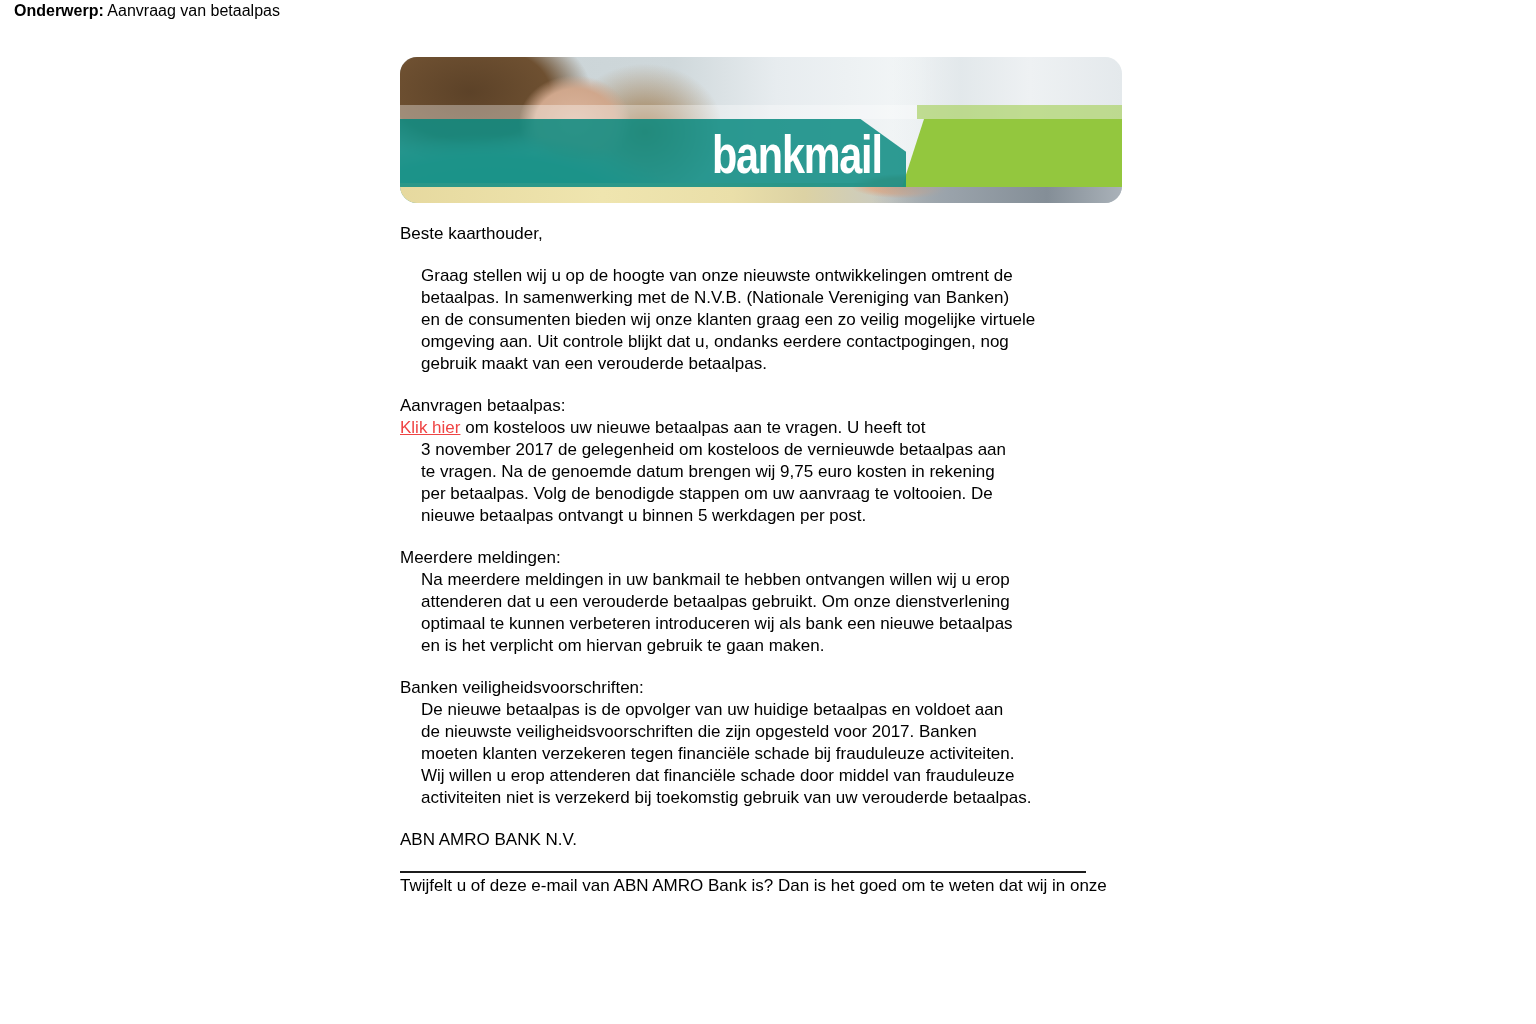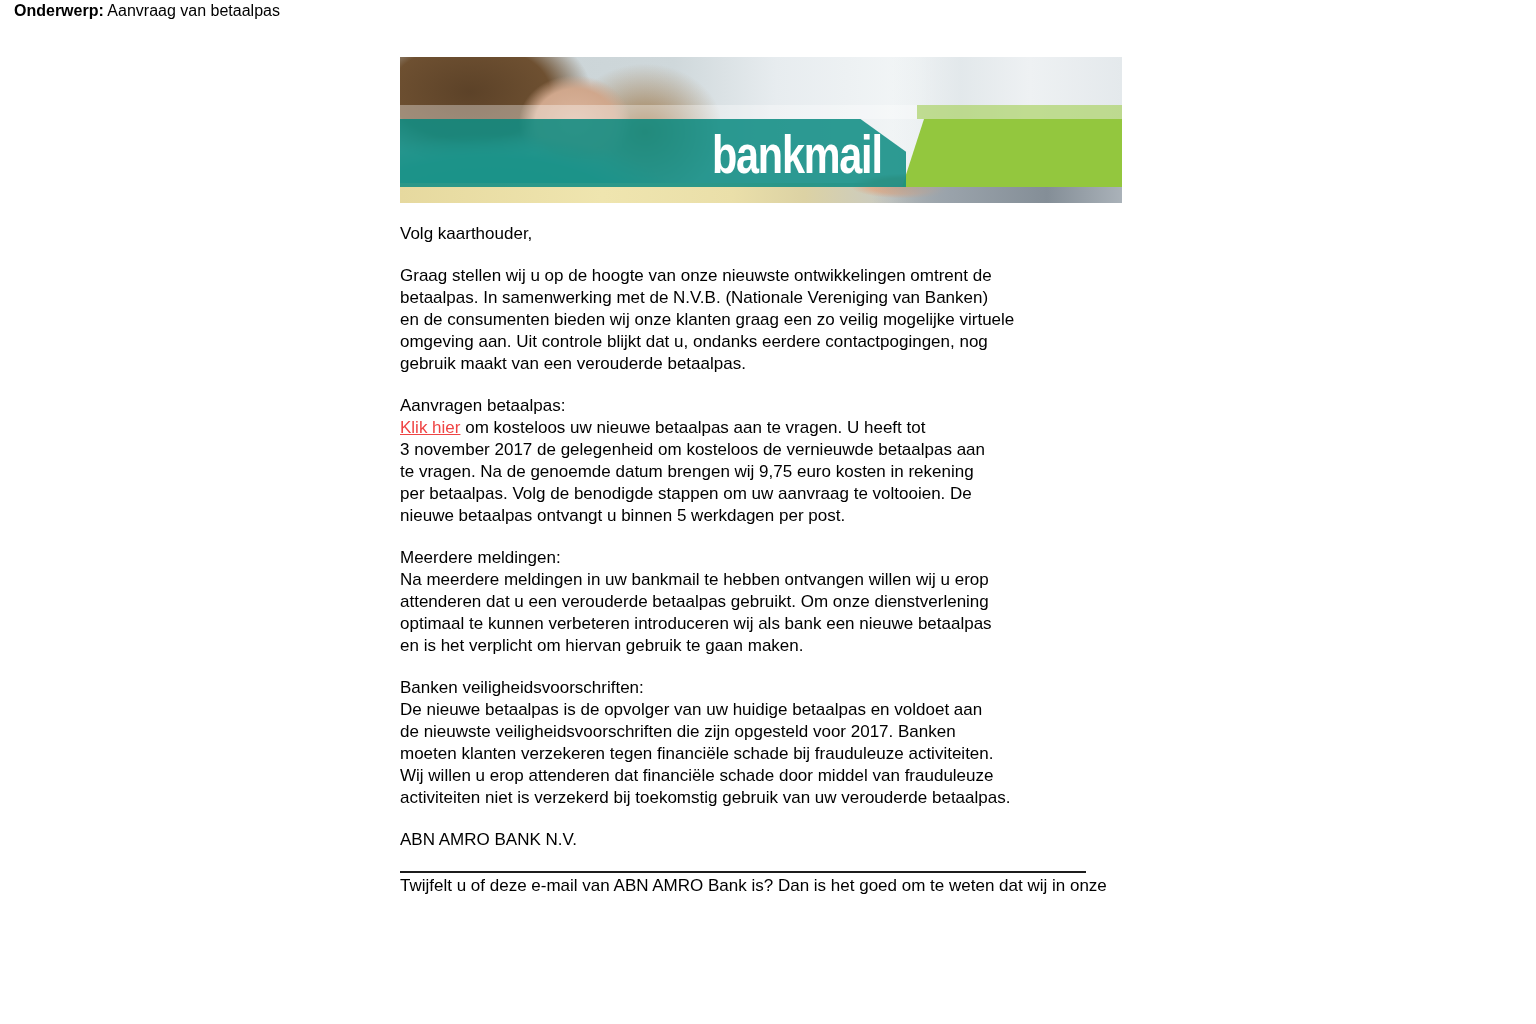--- a/index.html
+++ b/index.html
@@ -8,21 +8,21 @@
   .screen { position:relative; width:1536px; height:1024px; background:#fff; overflow:hidden; }
 
   
   .subject { position:absolute; left:14px; top:1px; font-size:16px; line-height:20px; }
   .subject .lbl { font-weight:bold; }
 
   
   .email-col { position:absolute; left:400px; top:57px; width:740px; }
 
   
-  .banner { position:relative; width:722px; height:146px; overflow:hidden; margin-bottom:20px; }
+  .banner { position:relative; width:722px; height:146px; overflow:hidden; margin-bottom:20px;border-radius:17px; }
   .banner div { position:absolute; }
   .ph-base { left:0; top:0; width:100%; height:100%;
     background:linear-gradient(90deg,#c7d0d3 0%,#cfd8db 38%,#e7ecef 52%,#f3f6f7 72%,#e9edf0 88%,#f5f7f8 100%); }
   .ph-monitor { right:0; top:0; width:230px; height:146px;
     background:linear-gradient(90deg,rgba(205,212,216,0) 0%,rgba(225,231,234,.9) 30%,#eef1f3 60%,#e4e9ec 100%); }
   .ph-hair { left:-10px; top:-10px; width:330px; height:145px;
     background:radial-gradient(ellipse 160px 95px at 80px 45px,#5c4228 0%,#6e5031 50%,rgba(110,80,49,0) 76%),
                radial-gradient(ellipse 110px 95px at 255px 85px,#9c7342 0%,rgba(156,115,66,0) 72%); }
   .ph-face { left:70px; top:5px; width:210px; height:125px;
     background:radial-gradient(ellipse 72px 60px at 105px 60px,#dcb69e 0%,#d0a78c 55%,rgba(208,167,140,0) 78%); }
@@ -38,21 +38,21 @@
   .strip-lightgreen { right:0; top:48px; width:205px; height:14px; background:rgba(150,199,62,.55); }
   .band-green { left:502px; top:62px; right:0; height:68px; background:#93c73e;
     clip-path:polygon(10% 0,100% 0,100% 100%,0 100%); }
   .band-teal { left:0; top:62px; width:506px; height:68px; background:rgba(17,141,132,.88);
     clip-path:polygon(0 0,91% 0,100% 48%,100% 100%,0 100%); }
   .bankmail-text { right:24px; bottom:11px; color:#fff; font-weight:bold; font-size:53px; line-height:.8;
     letter-spacing:-1.5px; transform:scaleX(.78); transform-origin:100% 100%; white-space:nowrap; }
 
   
   .block { font-size:17px; line-height:22px; margin-bottom:20px; }
-  .lines { white-space:pre-line; }
+  .lines { white-space:pre-line;margin-left:21px; }
   .hd { font-weight:normal; }
   a.maillink { color:#ef4444; text-decoration:underline; cursor:pointer; }
   .rule { width:686px; border-top:2px solid #1c1c1c; margin:12px 0 2px 0; }
   .footer-clip { font-size:17px; line-height:22px; }
 </style>
 </head>
 <body>
 
 <div class="screen">
 
@@ -73,21 +73,21 @@
       <div class="ph-hand"></div>
       <div class="ph-darkstrip"></div>
       <div class="strip-white"></div>
       <div class="strip-lightgreen"></div>
       <div class="band-green"></div>
       <div class="band-teal">
         <div class="bankmail-text">bankmail</div>
       </div>
     </div>
 
-    <div class="block">Volg kaarthouder,</div>
+    <div class="block">Beste kaarthouder,</div>
 
     <div class="block lines">Graag stellen wij u op de hoogte van onze nieuwste ontwikkelingen omtrent de
 betaalpas. In samenwerking met de N.V.B. (Nationale Vereniging van Banken)
 en de consumenten bieden wij onze klanten graag een zo veilig mogelijke virtuele
 omgeving aan. Uit controle blijkt dat u, ondanks eerdere contactpogingen, nog
 gebruik maakt van een verouderde betaalpas.</div>
 
     <div class="block">
       <div><span class="hd">Aanvragen betaalpas</span><span>:</span></div>
       <div><a class="maillink" href="#">Klik hier</a><span> om kosteloos uw nieuwe betaalpas aan te vragen. U heeft tot</span></div>

